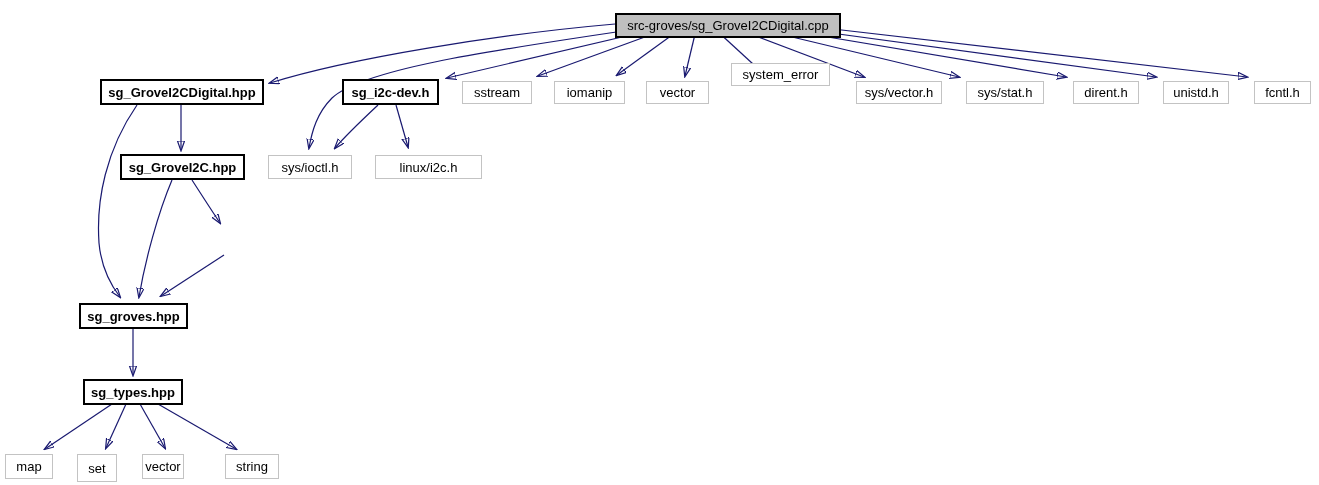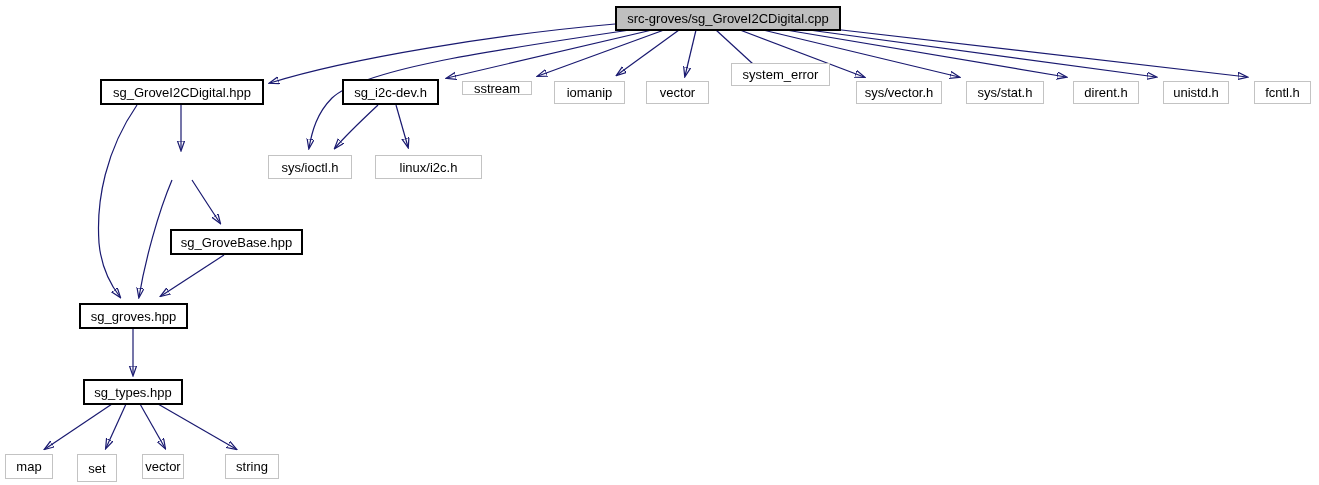--- a/index.html
+++ b/index.html
@@ -38,24 +38,26 @@
     justify-content:center;
     background:var(--node-fill);
     border:1px solid var(--plain-border);
     color:#000000;
     font-size:13px;
     white-space:nowrap;
     line-height:1;
   }
   .node.linked{
     border:2px solid var(--linked-border);
+    font-weight:bold;
   }
   .node.root{
     background:var(--root-fill);
     border:2px solid var(--linked-border);
+    margin-top:7px;
   }
 </style>
 </head>
 <body>
 
 <div class="canvas">
 
   <svg class="edges" viewBox="0 0 1319 485" xmlns="http://www.w3.org/2000/svg">
     <defs>
       <marker id="arrow" markerWidth="11" markerHeight="9" refX="9" refY="4" orient="auto" markerUnits="userSpaceOnUse">
@@ -87,44 +89,44 @@
     <path d="M 140 404 L 165 448" marker-end="url(#arrow)"></path>
     <path d="M 158 404 L 236 449" marker-end="url(#arrow)"></path>
   </svg>
 
   <div class="node root" style="left:615px;top:6px;width:226px;height:25px">src-groves/sg_GroveI2CDigital.cpp</div>
 
   <div class="node linked" style="left:100px;top:79px;width:164px;height:26px">sg_GroveI2CDigital.hpp</div>
 
   <div class="node linked" style="left:342px;top:79px;width:97px;height:26px">sg_i2c-dev.h</div>
 
-  <div class="node" style="left:462px;top:81px;width:70px;height:14px">sstream</div>
+  <div class="node" style="left:462px;top:81px;width:70px;height:23px">sstream</div>
 
   <div class="node" style="left:554px;top:81px;width:71px;height:23px">iomanip</div>
 
   <div class="node" style="left:646px;top:81px;width:63px;height:23px">vector</div>
 
   <div class="node" style="left:731px;top:63px;width:99px;height:23px">system_error</div>
 
   <div class="node" style="left:856px;top:81px;width:86px;height:23px">sys/vector.h</div>
 
   <div class="node" style="left:966px;top:81px;width:78px;height:23px">sys/stat.h</div>
 
   <div class="node" style="left:1073px;top:81px;width:66px;height:23px">dirent.h</div>
 
   <div class="node" style="left:1163px;top:81px;width:66px;height:23px">unistd.h</div>
 
   <div class="node" style="left:1254px;top:81px;width:57px;height:23px">fcntl.h</div>
 
+  <div class="node linked" style="left:120px;top:154px;width:125px;height:26px">sg_GroveI2C.hpp</div>
 
   <div class="node" style="left:268px;top:155px;width:84px;height:24px">sys/ioctl.h</div>
 
   <div class="node" style="left:375px;top:155px;width:107px;height:24px">linux/i2c.h</div>
 
-  <div class="node linked" style="left:170px;top:229px;width:133px;height:26px">sg_GroveBase.hpp</div>
 
   <div class="node linked" style="left:79px;top:303px;width:109px;height:26px">sg_groves.hpp</div>
 
   <div class="node linked" style="left:83px;top:379px;width:100px;height:26px">sg_types.hpp</div>
 
   <div class="node" style="left:5px;top:454px;width:48px;height:25px">map</div>
 
   <div class="node" style="left:77px;top:454px;width:40px;height:28px">set</div>
 
   <div class="node" style="left:142px;top:454px;width:42px;height:25px">vector</div>

